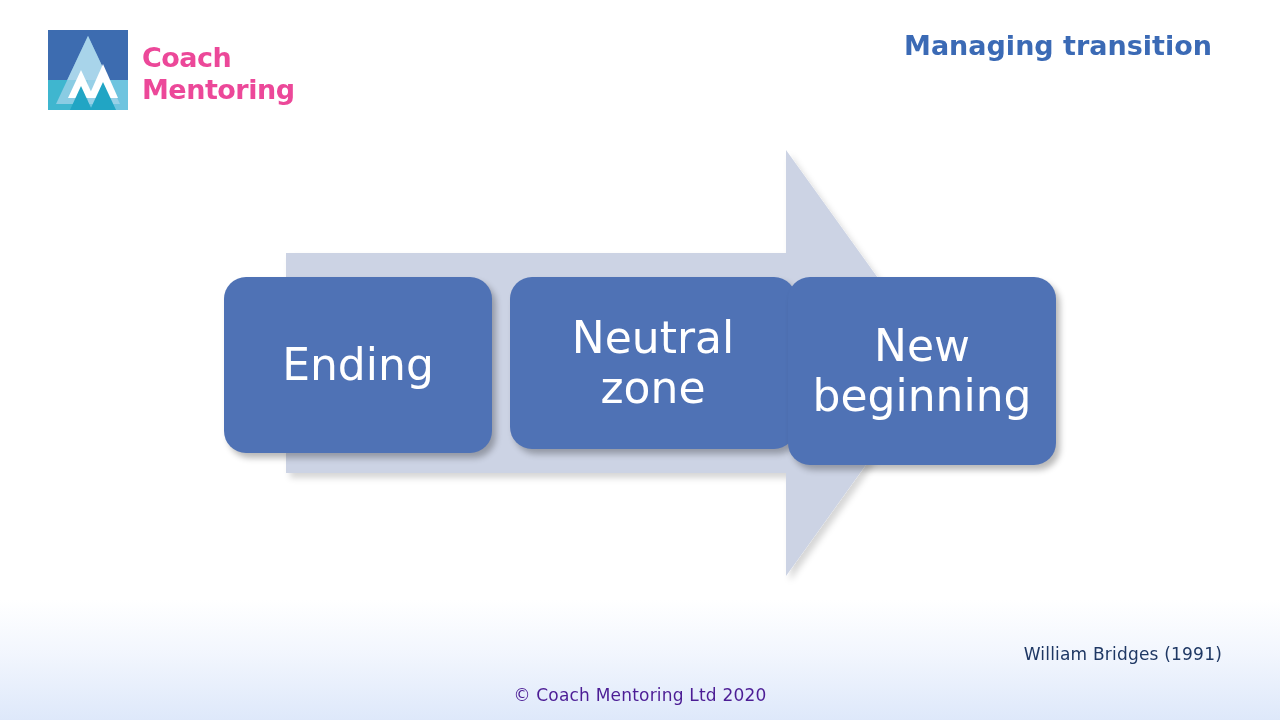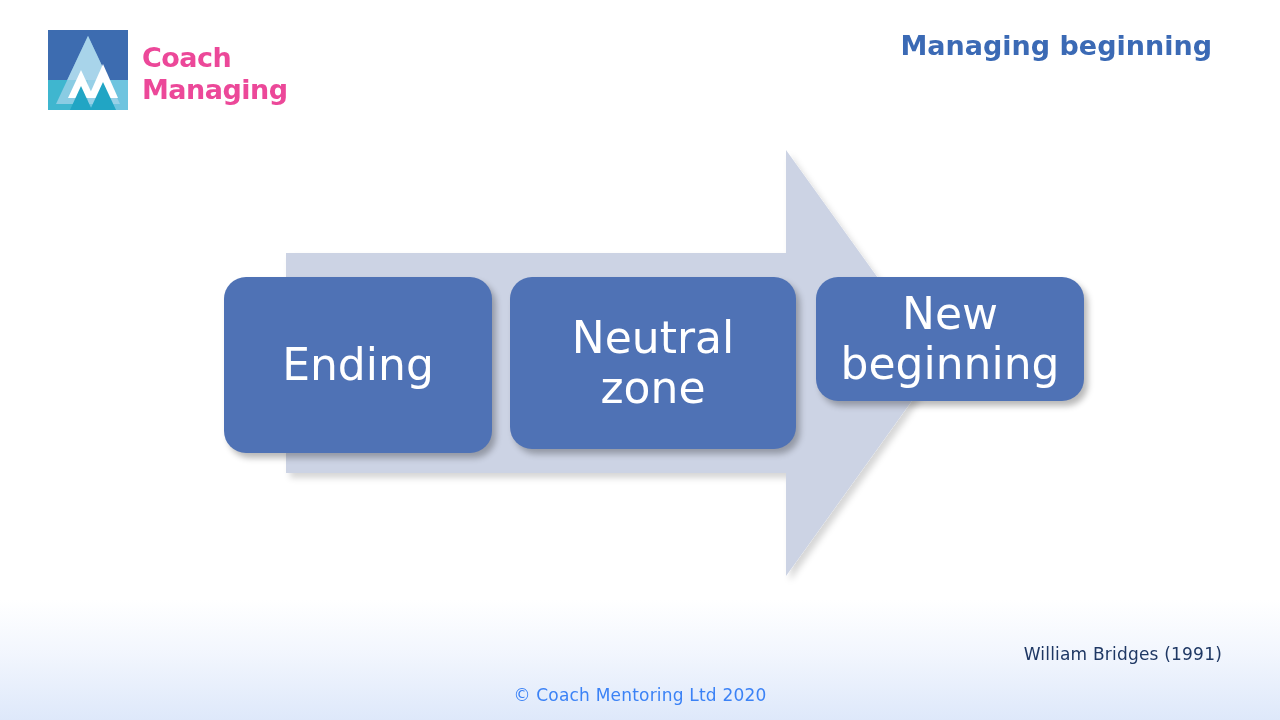--- a/index.html
+++ b/index.html
@@ -182,41 +182,41 @@
     font-family: "DejaVu Sans", sans-serif;
     font-weight: 400;
     font-size: 44px;
     line-height: 50px;
     box-sizing: border-box;
     padding: 4px 10px;
     white-space: pre-line;
   }
   #stage-0 { left: 224px; top: 277px; width: 268px; height: 176px; }
   #stage-1 { left: 510px; top: 277px; width: 286px; height: 172px; }
-  #stage-2 { left: 816px; top: 277px; width: 268px; height: 124px; }
+  #stage-2 { left: 788px; top: 277px; width: 268px; height: 188px; }
 
   
   #source-caption {
     position: absolute;
     right: 58px;
     top: 644px;
     color: #1f3864;
     font-family: "DejaVu Sans", sans-serif;
     font-weight: 400;
     font-size: 17px;
     letter-spacing: 0.2px;
     text-align: right;
   }
   #copyright {
     position: absolute;
     left: 0;
     top: 685px;
     width: 1280px;
     text-align: center;
-    color: #3b82f6;
+    color: #4c1d95;
     font-family: "DejaVu Sans", sans-serif;
     font-weight: 400;
     font-size: 17px;
     letter-spacing: 0.2px;
   }
 </style>
 </head>
 <body>
 
 <div id="slide">
@@ -229,26 +229,26 @@
       <div id="logo-band-left"></div>
       <div id="logo-band-right"></div>
       <div id="logo-tri-big2"></div>
       <div id="logo-tri-s1"></div>
       <div id="logo-tri-s2"></div>
       <div id="logo-tri-s1b"></div>
       <div id="logo-tri-s2b"></div>
     </div>
     <div id="logo-wordmark">
       <div>Coach</div>
-      <div>Managing</div>
+      <div>Mentoring</div>
     </div>
   </div>
 
   <div id="slide-title">
-    <div>Managing beginning</div>
+    <div>Managing transition</div>
   </div>
 
   <div id="diagram">
 
     <svg id="arrow-svg" width="1280" height="720" viewBox="0 0 1280 720">
       <defs>
         <filter id="arrowShadow" x="-20%" y="-20%" width="150%" height="150%">
           <feDropShadow dx="4" dy="5" stdDeviation="3" flood-color="#000000" flood-opacity="0.16"></feDropShadow>
         </filter>
       </defs>

